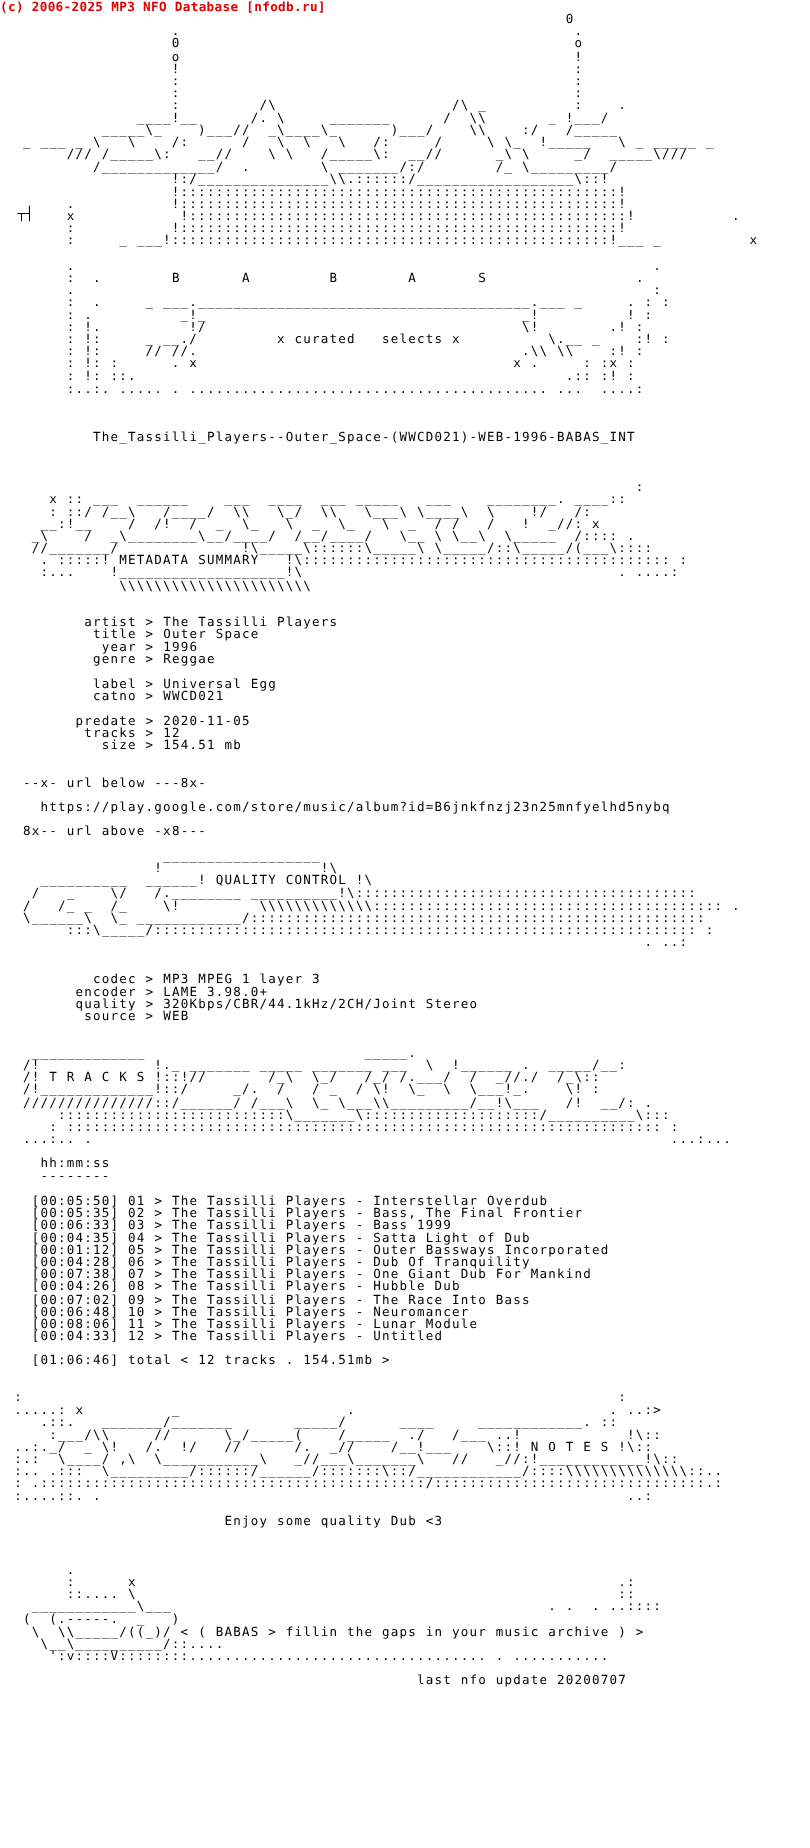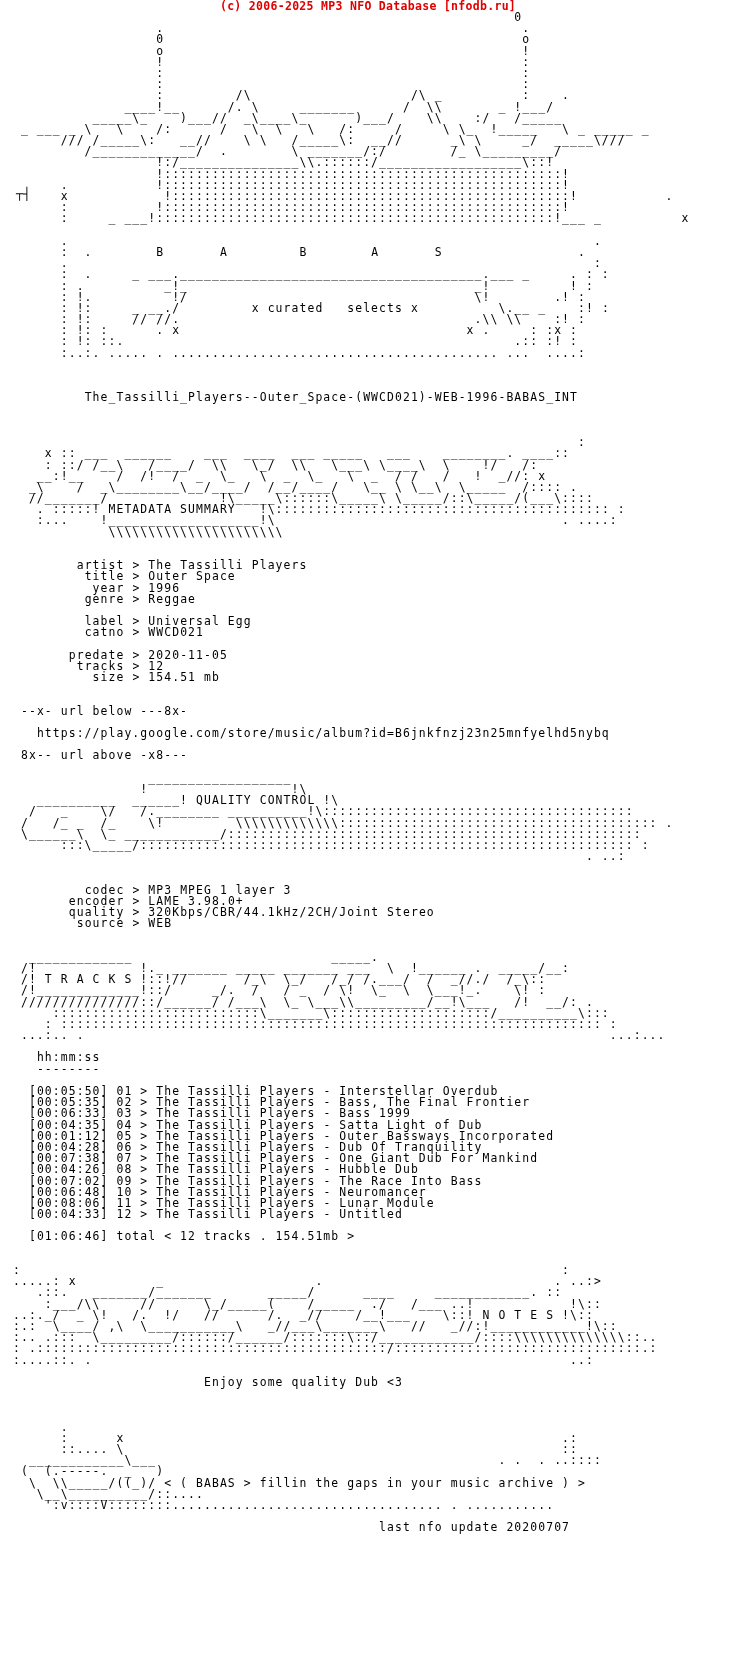--- a/index.html
+++ b/index.html
@@ -1,18 +1,18 @@
 <!DOCTYPE html>
 <html><head>
 <meta charset="utf-8">
 <style>
   html, body { margin: 0; padding: 0; background: #ffffff; }
   body { width: 736px; height: 1680px; overflow: hidden; position: relative; }
   .nfo-header {
-    position: absolute; left: 0; top: 0; width: 736px; text-align: center;
+    position: absolute; left: 0; top: 0; width: 736px; 
     color: #e00000; font-family: "DejaVu Sans Mono", monospace; font-size: 11.5px;
     font-weight: bold; line-height: 12px; letter-spacing: 0.3px;
   }
   .nfo {
     position: absolute; left: 13px; top: 12px; margin: 0;
     font-family: "DejaVu Sans Mono", "Liberation Mono", monospace;
     font-size: 11.4px; line-height: 11.2px; color: #000000;
     white-space: pre; letter-spacing: 1.1px;
   }
   .nfo .row { display: block; height: 11.2px; }

